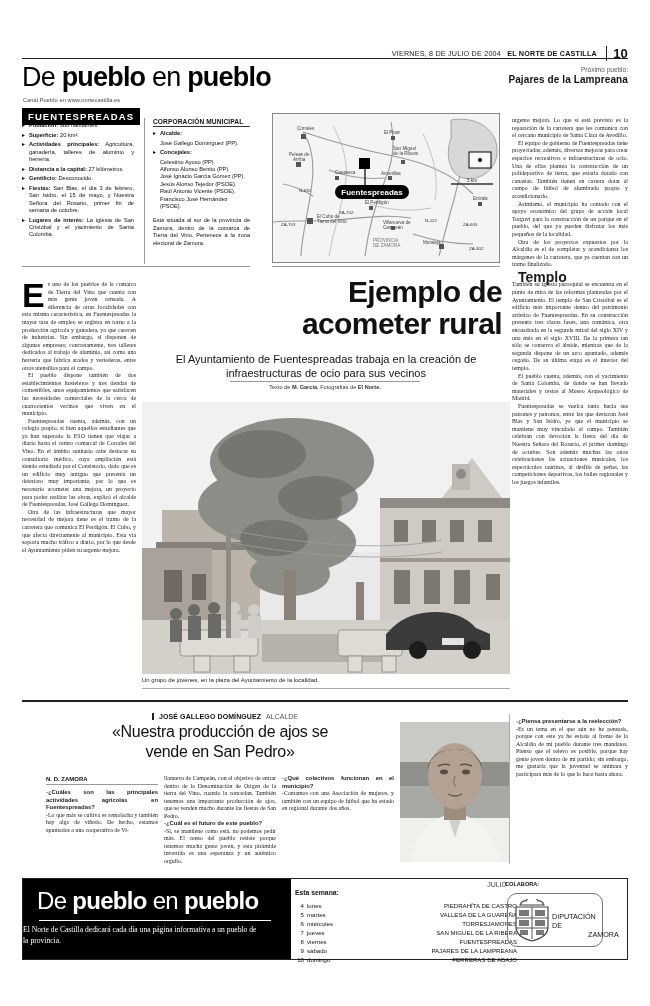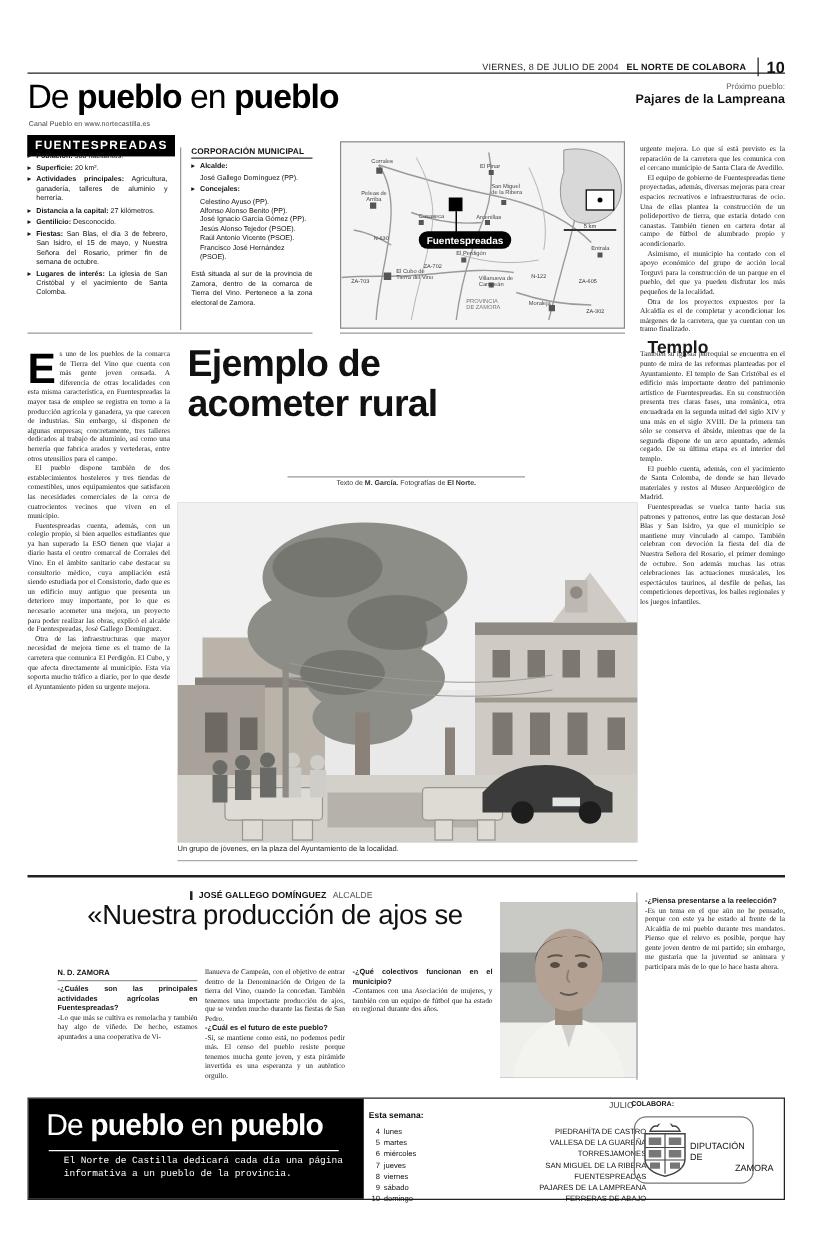--- a/index.html
+++ b/index.html
@@ -70,21 +70,21 @@
   .fb-note { font-family:"Liberation Sans", sans-serif; font-size:5.6px; line-height:7.4px; margin-top:7px; text-align:justify; }
   .factbox-rule { position:absolute; left:22px; top:266px; width:228px; height:1px; background:#999; }
 
   
   .mapbox { position:absolute; left:272px; top:113px; width:228px; height:150px; border:1px solid #888; background:#f2f2f2; overflow:hidden;}
   .mapbox svg { display:block; }
   .maprule { position:absolute; left:272px; top:266px; width:228px; height:1px; background:#999; }
 
   
   .headline {
-    position:absolute; left:150px; top:276px; width:352px; text-align:left;
+    position:absolute; left:150px; top:276px; width:352px; text-align:right;
     font-family:"Liberation Sans", sans-serif; font-weight:bold;
     font-size:30px; line-height:32px; letter-spacing:-0.6px;
   }
   .subhead {
     position:absolute; left:146px; top:352px; width:360px; text-align:center;
     font-family:"Liberation Sans", sans-serif; font-weight:300;
     font-size:11px; line-height:14px; color:#111;
   }
   .byline-rule { position:absolute; left:230px; top:381px; width:190px; height:1px; background:#999; }
   .byline {
@@ -128,21 +128,21 @@
   .iv-kicker {
     position:absolute; left:152px; top:713px;
     font-family:"Liberation Sans", sans-serif; font-size:7px;
     border-left:2px solid #222; padding-left:5px;
   }
   .iv-kicker .nm { font-weight:bold; letter-spacing:.1px; }
   .iv-kicker .rl { color:#555; margin-left:3px; }
   .iv-head {
     position:absolute; left:60px; top:722px; width:320px; text-align:center;
     font-family:"Liberation Sans", sans-serif; font-weight:300;
-    font-size:22px; line-height:20px; letter-spacing:-0.3px;
+    font-size:16px; line-height:20px; letter-spacing:-0.3px;
   }
   .iv-byline {
     position:absolute; left:46px; top:776px;
     font-family:"Liberation Sans", sans-serif; font-weight:bold; font-size:6px;
   }
   .iv-byline-rule { position:absolute; left:46px; top:784px; width:112px; height:1px; background:#999; }
   .ivcol {
     position:absolute; font-family:"Liberation Serif", serif;
     font-size:5.9px; line-height:7.5px; text-align:justify; color:#1a1a1a;
     -webkit-hyphens:auto; hyphens:auto;
@@ -160,22 +160,22 @@
   .fbanner { position:absolute; left:0; top:0; width:268px; height:80px; background:#000; color:#fff; }
   .fbanner .flogo {
     position:absolute; left:14px; top:8px;
     font-family:"Liberation Sans", sans-serif; font-size:24px; line-height:27px;
     letter-spacing:-0.7px;
   }
   .fbanner .flogo .lite { font-weight:300; }
   .fbanner .flogo .bold { font-weight:bold; }
   .fbanner .frule { position:absolute; left:16px; top:41px; width:232px; height:1px; background:#fff; }
   .fbanner .ftext {
-    position:absolute; left:28px; top:45px; width:240px;
-    font-family:Liberation Mono, monospace; font-size:7.6px; line-height:11px;
+    position:absolute; left:0; top:45px; width:240px;
+    font-family:Liberation Serif, serif; font-size:7.6px; line-height:11px;
   }
   .week { position:absolute; left:272px; top:2px; width:230px; height:76px; }
   .week-title {
     font-family:"Liberation Sans", sans-serif; font-weight:bold; font-size:6.8px;
     display:inline-block;
   }
   .week-month {
     font-family:"Liberation Sans", sans-serif; font-size:7px; color:#444;
     position:absolute; right:18px; top:0;
   }
@@ -197,21 +197,21 @@
 </style>
 </head>
 <body>
 
 <div class="page">
 
   <div class="masthead">
     <div class="top-rule"></div>
     <div class="dateline">
       <span class="d1">VIERNES, 8 DE JULIO DE 2004</span>
-      <span class="d2">EL NORTE DE COLABORA</span>
+      <span class="d2">EL NORTE DE CASTILLA</span>
       <span class="pnum">10</span>
     </div>
     <div class="logo">
       <span class="lite">De </span><span class="bold">pueblo</span><span class="lite"> en </span><span class="bold">pueblo</span>
     </div>
     <div class="logo-sub">Canal Pueblo en www.nortecastilla.es</div>
     <div class="next-town">
       <div class="nt-label">Próximo pueblo:</div>
       <div class="nt-name">Pajares de la Lampreana</div>
     </div>
@@ -323,20 +323,21 @@
       <line x1="178" y1="70" x2="220" y2="70" stroke="#333" stroke-width="1.6"></line>
       <text x="199" y="68" font-family="Liberation Sans, sans-serif" font-size="4.6" fill="#333" text-anchor="middle">5 km</text>
     </svg>
   </div>
   <div class="maprule"></div>
 
   <div class="headline">
     <div>Ejemplo de</div>
     <div>acometer rural</div>
   </div>
+  <div class="subhead">El Ayuntamiento de Fuentespreadas trabaja en la creación de infraestructuras de ocio para sus vecinos</div>
   <div class="byline-rule"></div>
   <div class="byline">
     <span>Texto de </span><b>M. García.</b><span> Fotografías de </span><b>El Norte.</b>
   </div>
 
   <div class="photo">
     <svg width="368" height="272" viewBox="0 0 368 272">
       <rect width="368" height="272" fill="#e9e9e9"></rect>
 
       <rect width="368" height="150" fill="#f1f1f1"></rect>
@@ -441,20 +442,21 @@
   </div>
 
   <div class="sep-rule"></div>
 
   <div class="iv-kicker">
     <span class="nm">JOSÉ GALLEGO DOMÍNGUEZ</span>
     <span class="rl">ALCALDE</span>
   </div>
   <div class="iv-head">
     <div>«Nuestra producción de ajos se</div>
+    <div>vende en San Pedro»</div>
   </div>
 
   <div class="iv-byline">N. D. ZAMORA</div>
   <div class="iv-byline-rule"></div>
 
   <div class="ivcol iv-c1">
     <p class="q">-¿Cuáles son las principales actividades agrícolas en Fuentespreadas?</p>
     <p>-Lo que más se cultiva es remolacha y también hay algo de viñedo. De hecho, estamos apuntados a una cooperativa de Vi-</p>
   </div>
   <div class="ivcol iv-c2">

